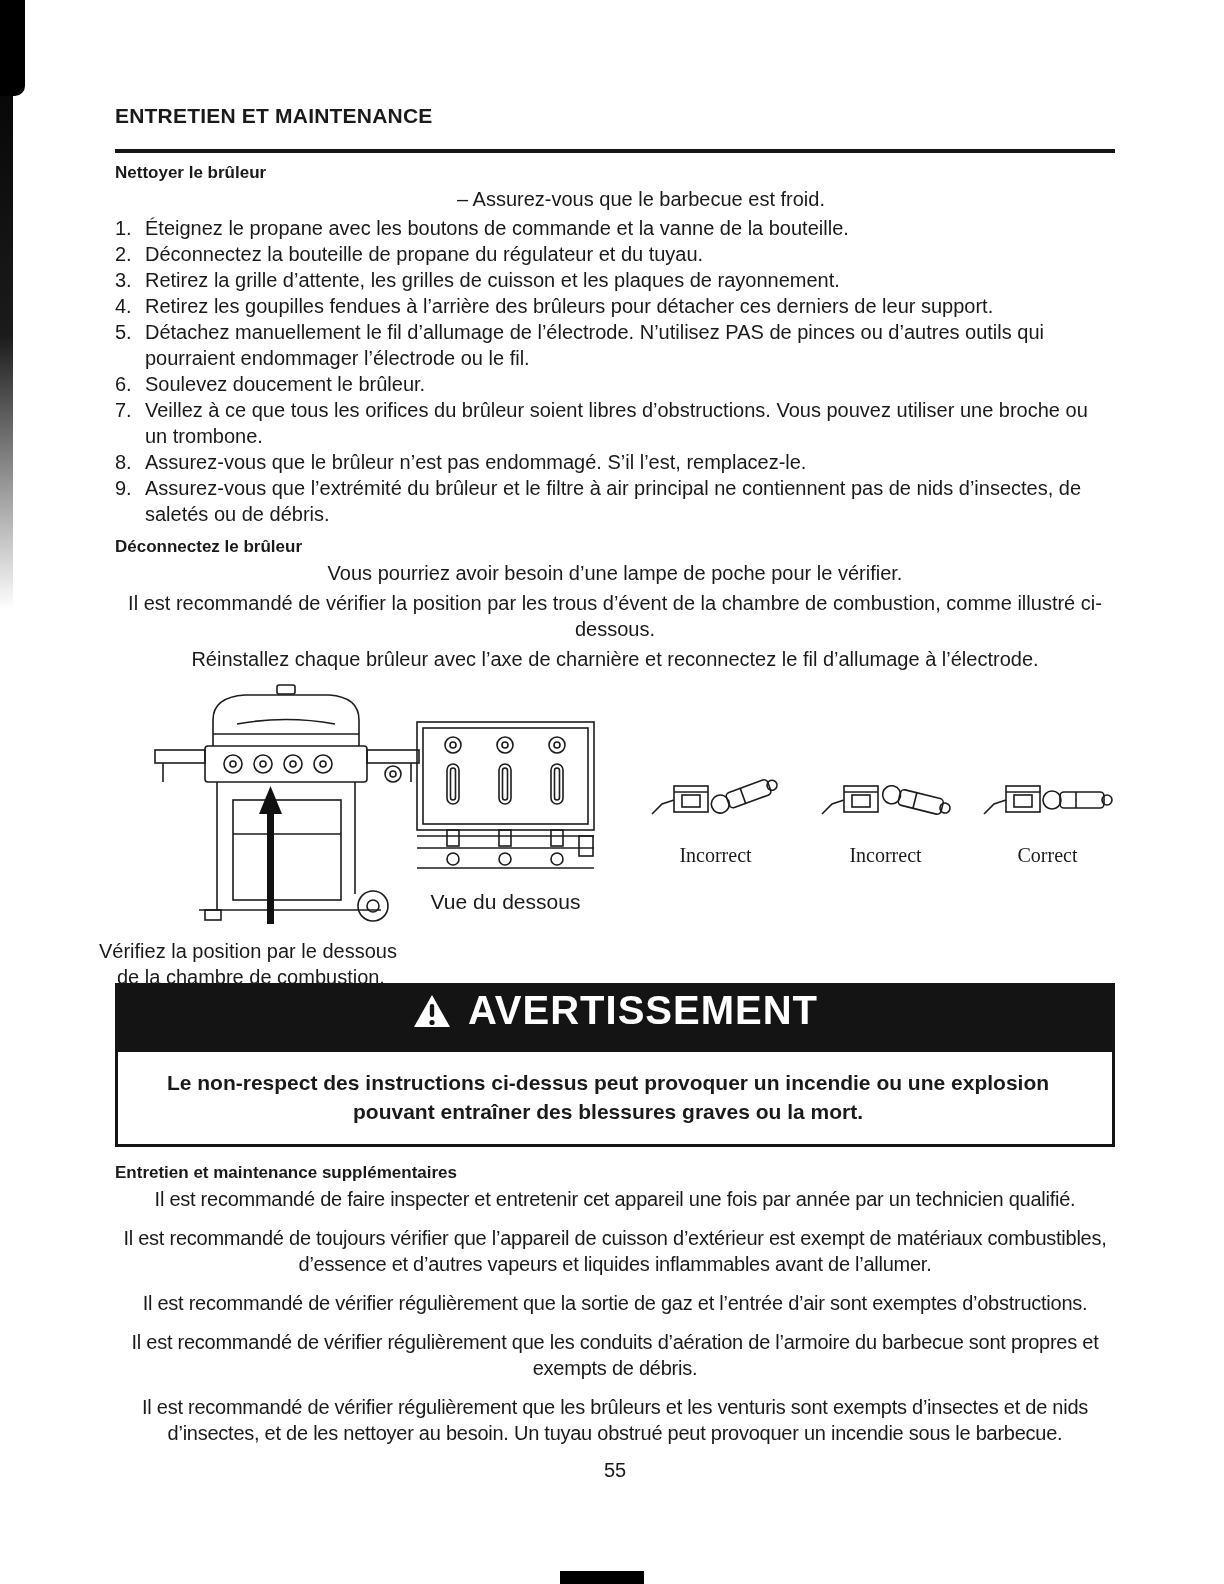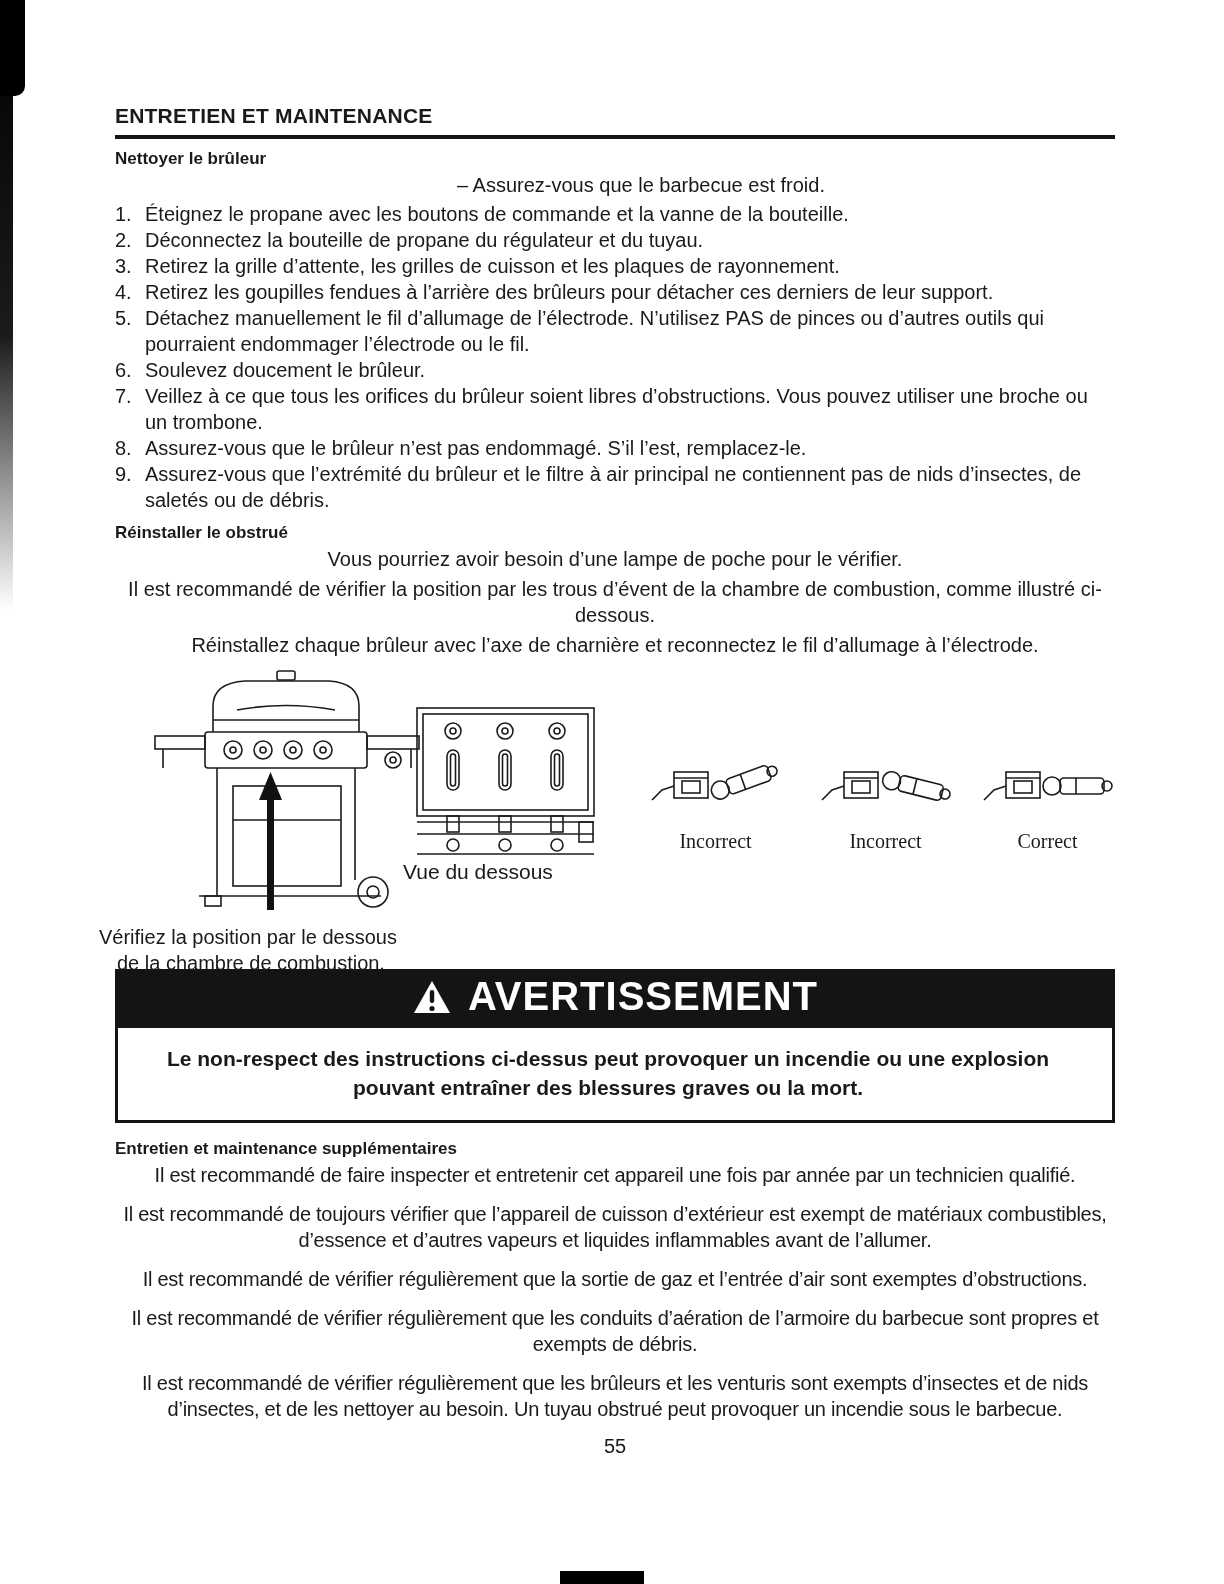--- a/index.html
+++ b/index.html
@@ -3,56 +3,56 @@
 <meta charset="utf-8">
 <style>
   html,body{margin:0;padding:0;}
   body{
     width:1224px;height:1584px;background:#ffffff;position:relative;overflow:hidden;
     font-family:"Liberation Sans", sans-serif;color:#1a1a1a;
   }
   .content{position:absolute;left:115px;top:104px;width:1000px;}
 
   .doc-title{
-    font-size:21px;font-weight:bold;margin:0;padding-bottom:7px;
+    font-size:21px;font-weight:bold;margin:0;padding-bottom:21px;
     border-bottom:4px solid #161616;letter-spacing:.2px;
   }
   h2.section-title{font-size:17px;font-weight:bold;margin:10px 0 3px;}
   p{margin:0 0 3px;font-size:20px;line-height:26px;text-align:center;}
   .intro{margin-left:52px;}
 
   .steps{margin:2px 0 2px;}
   .step{display:flex;font-size:20px;line-height:26px;}
   .step .num{min-width:30px;flex:0 0 30px;}
   .step .txt{flex:1;}
 
   .reinstall-paras p{margin:0 0 4px;}
 
   
   .figures{position:relative;height:295px;margin-top:10px;}
   .fig-grill{position:absolute;left:38px;top:0;}
   .fig-bottom{position:absolute;left:298px;top:36px;}
   .bottom-view-caption{
-    position:absolute;left:288px;top:192px;width:205px;text-align:left;
+    position:absolute;left:288px;top:208px;width:205px;text-align:center;
     font-size:21px;
   }
   .connector{position:absolute;top:80px;width:145px;text-align:center;}
   .connector.c1{left:528px;}
   .connector.c2{left:698px;}
   .connector.c3{left:860px;}
   .connector .label{font-size:20px;margin-top:6px;font-family:Liberation Serif, serif;}
   .grill-caption{position:absolute;left:-16px;top:256px;font-size:20px;line-height:26px;}
   .grill-caption .indent{margin-left:18px;}
 
   
   .warning-box{border:3px solid #141414;margin-top:6px;}
   .warning-banner{
     background:#141414;color:#ffffff;text-align:center;
     font-size:40px;font-weight:bold;letter-spacing:1px;
-    padding:2px 0 9px;display:flex;align-items:center;justify-content:center;gap:16px;
+    padding:2px 0 19px;display:flex;align-items:center;justify-content:center;gap:16px;
   }
   .warning-banner svg{display:block;}
   .warning-body{
     font-weight:bold;font-size:21px;line-height:29px;
     padding:16px 46px 18px 32px;margin:0;
   }
 
   .additional-paras p{margin:0 0 13px;letter-spacing:-0.25px;}
 
   .page-number{text-align:center;font-size:20px;margin-top:2px;}
@@ -111,21 +111,21 @@
     <div class="step">
         <span class="num">8.</span>
         <span class="txt">Assurez-vous que le brûleur n’est pas endommagé. S’il l’est, remplacez-le.</span>
       </div>
     <div class="step">
         <span class="num">9.</span>
         <span class="txt">Assurez-vous que l’extrémité du brûleur et le filtre à air principal ne contiennent pas de nids d’insectes, de saletés ou de débris.</span>
       </div>
   </div>
 
-  <h2 class="section-title">Réinstaller le obstrué</h2>
+  <h2 class="section-title">Déconnectez le brûleur</h2>
   <div class="reinstall-paras">
     <p>Vous pourriez avoir besoin d’une lampe de poche pour le vérifier.</p>
     <p>Il est recommandé de vérifier la position par les trous d’évent de la chambre de combustion, comme illustré ci-dessous.</p>
     <p>Réinstallez chaque brûleur avec l’axe de charnière et reconnectez le fil d’allumage à l’électrode.</p>
   </div>
 
   <div class="figures">
 
     <svg class="fig-grill" width="270" height="245" viewBox="0 0 270 245">
       <g class="ln">

